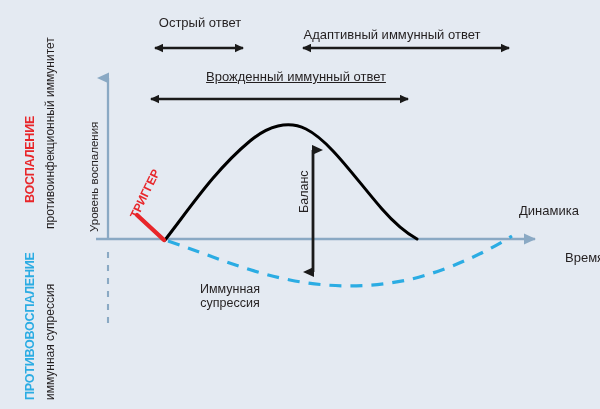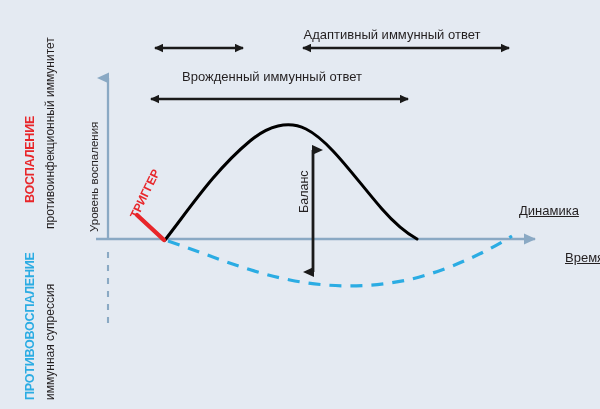--- a/index.html
+++ b/index.html
@@ -62,21 +62,20 @@
     transform: rotate(-90deg);
   }
   .top-label {
     font-size: 13px;
     color: #231f20;
     text-align: center;
   }
   .axis-label {
     font-size: 13px;
     color: #231f20;
-    text-decoration: underline;
   }
   .center-label {
     font-size: 12.5px;
     color: #231f20;
     text-align: center;
   }
   .trigger-lbl {
     font-weight: bold;
     font-size: 12px;
     color: #e8262a;
@@ -157,26 +156,31 @@
   </div>
 
   <div class="lbl vert-cyan" style="left:24px; top:400px;">ПРОТИВОВОСПАЛЕНИЕ</div>
 
   <div class="lbl vert-dark" style="left:44px; top:400px;">иммунная супрессия</div>
 
   <div class="lbl vert-dark2" style="left:88px; top:232px;">Уровень воспаления</div>
 
   <div class="lbl trigger-lbl" style="left:128px; top:215px;">ТРИГГЕР</div>
 
+  <div class="lbl top-label" style="left:150px; top:16px; width:100px;">Острый ответ</div>
 
   <div class="lbl top-label" style="left:292px; top:16px; width:200px;margin-top:12px;">Адаптивный иммунный ответ</div>
 
-  <div class="lbl top-label" style="left:152px; top:70px; width:240px;">Врожденный иммунный ответ</div>
+  <div class="lbl top-label" style="left:176px; top:70px; width:240px;text-decoration:underline;">Врожденный иммунный ответ</div>
 
   <div class="lbl axis-label" style="left:519px; top:204px;">Динамика</div>
 
   <div class="lbl axis-label" style="left:521px; top:251px;margin-left:44px;">Время</div>
 
   <div class="lbl balance-lbl" style="left:298px; top:213px;">Баланс</div>
 
+  <div class="lbl center-label" style="left:182px; top:283px; width:96px;">
+    <div>Иммунная</div>
+    <div>супрессия</div>
+  </div>
 
 
 </div>
 
 </body></html>

